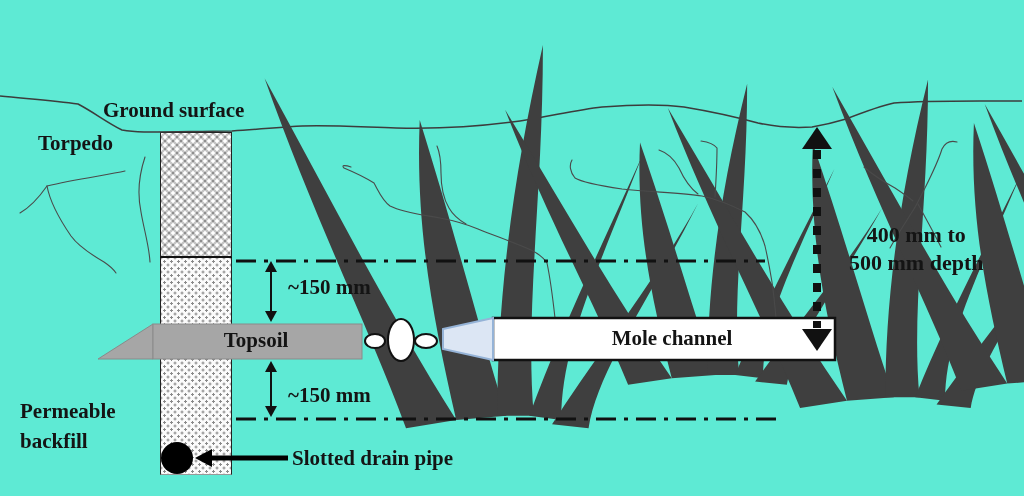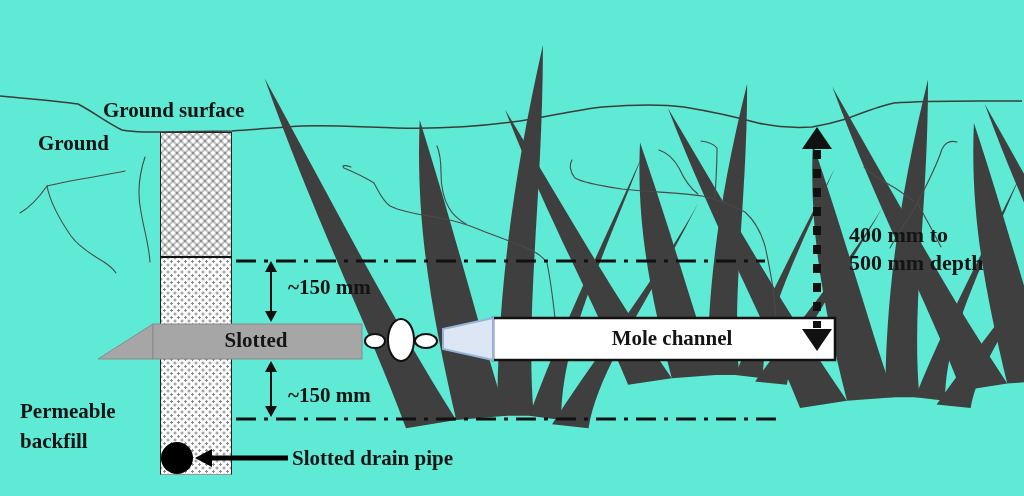--- a/index.html
+++ b/index.html
@@ -31,21 +31,21 @@
     background-position:0 0,3.5px 3.5px;
     border-left:1.5px solid #222;border-right:1.5px solid #222;
     border-bottom:1.5px solid #999;
     box-sizing:border-box;z-index:1;
   }
   svg.layer{z-index:2;}
   .label{
     position:absolute;font-weight:bold;color:#141414;white-space:nowrap;
     font-size:21px;line-height:1.1;z-index:3;
   }
-  .label.sz22{font-size:22px;line-height:28px;}
+  .label.sz22{font-size:22px;line-height:28px;text-align:center;}
   .label.center{transform:translateX(-50%);}
 </style>
 </head>
 <body>
 
 <div id="stage">
 
   <div class="trench-upper"></div>
   <div class="trench-lower"></div>
 
@@ -125,32 +125,32 @@
 
     <circle cx="177" cy="458" r="16" fill="#000"></circle>
     <g fill="#000">
       <line x1="212" y1="458" x2="288" y2="458" stroke="#000" stroke-width="5"></line>
       <polygon points="212,449 195,458 212,467"></polygon>
     </g>
   </svg>
 
   <div class="label" style="left:103px;top:99px;">Ground surface</div>
 
-  <div class="label" style="left:38px;top:132px;">Ground</div>
+  <div class="label" style="left:38px;top:132px;">Torpedo</div>
 
   <div class="label sz22" style="left:849px;top:221px;">
     <div>400 mm to</div>
     <div>500 mm depth</div>
   </div>
 
   <div class="label" style="left:288px;top:276px;">~150 mm</div>
 
   <div class="label" style="left:288px;top:384px;">~150 mm</div>
 
-  <div class="label center" style="left:256px;top:329px;">Slotted</div>
+  <div class="label center" style="left:256px;top:329px;">Topsoil</div>
 
   <div class="label center" style="left:664px;top:327px;margin-left:8px;">Mole channel</div>
 
   <div class="label" style="left:292px;top:447px;">Slotted drain pipe</div>
 
   <div class="label" style="left:20px;top:396px;line-height:30px;">
     <div>Permeable</div>
     <div>backfill</div>
   </div>
 

